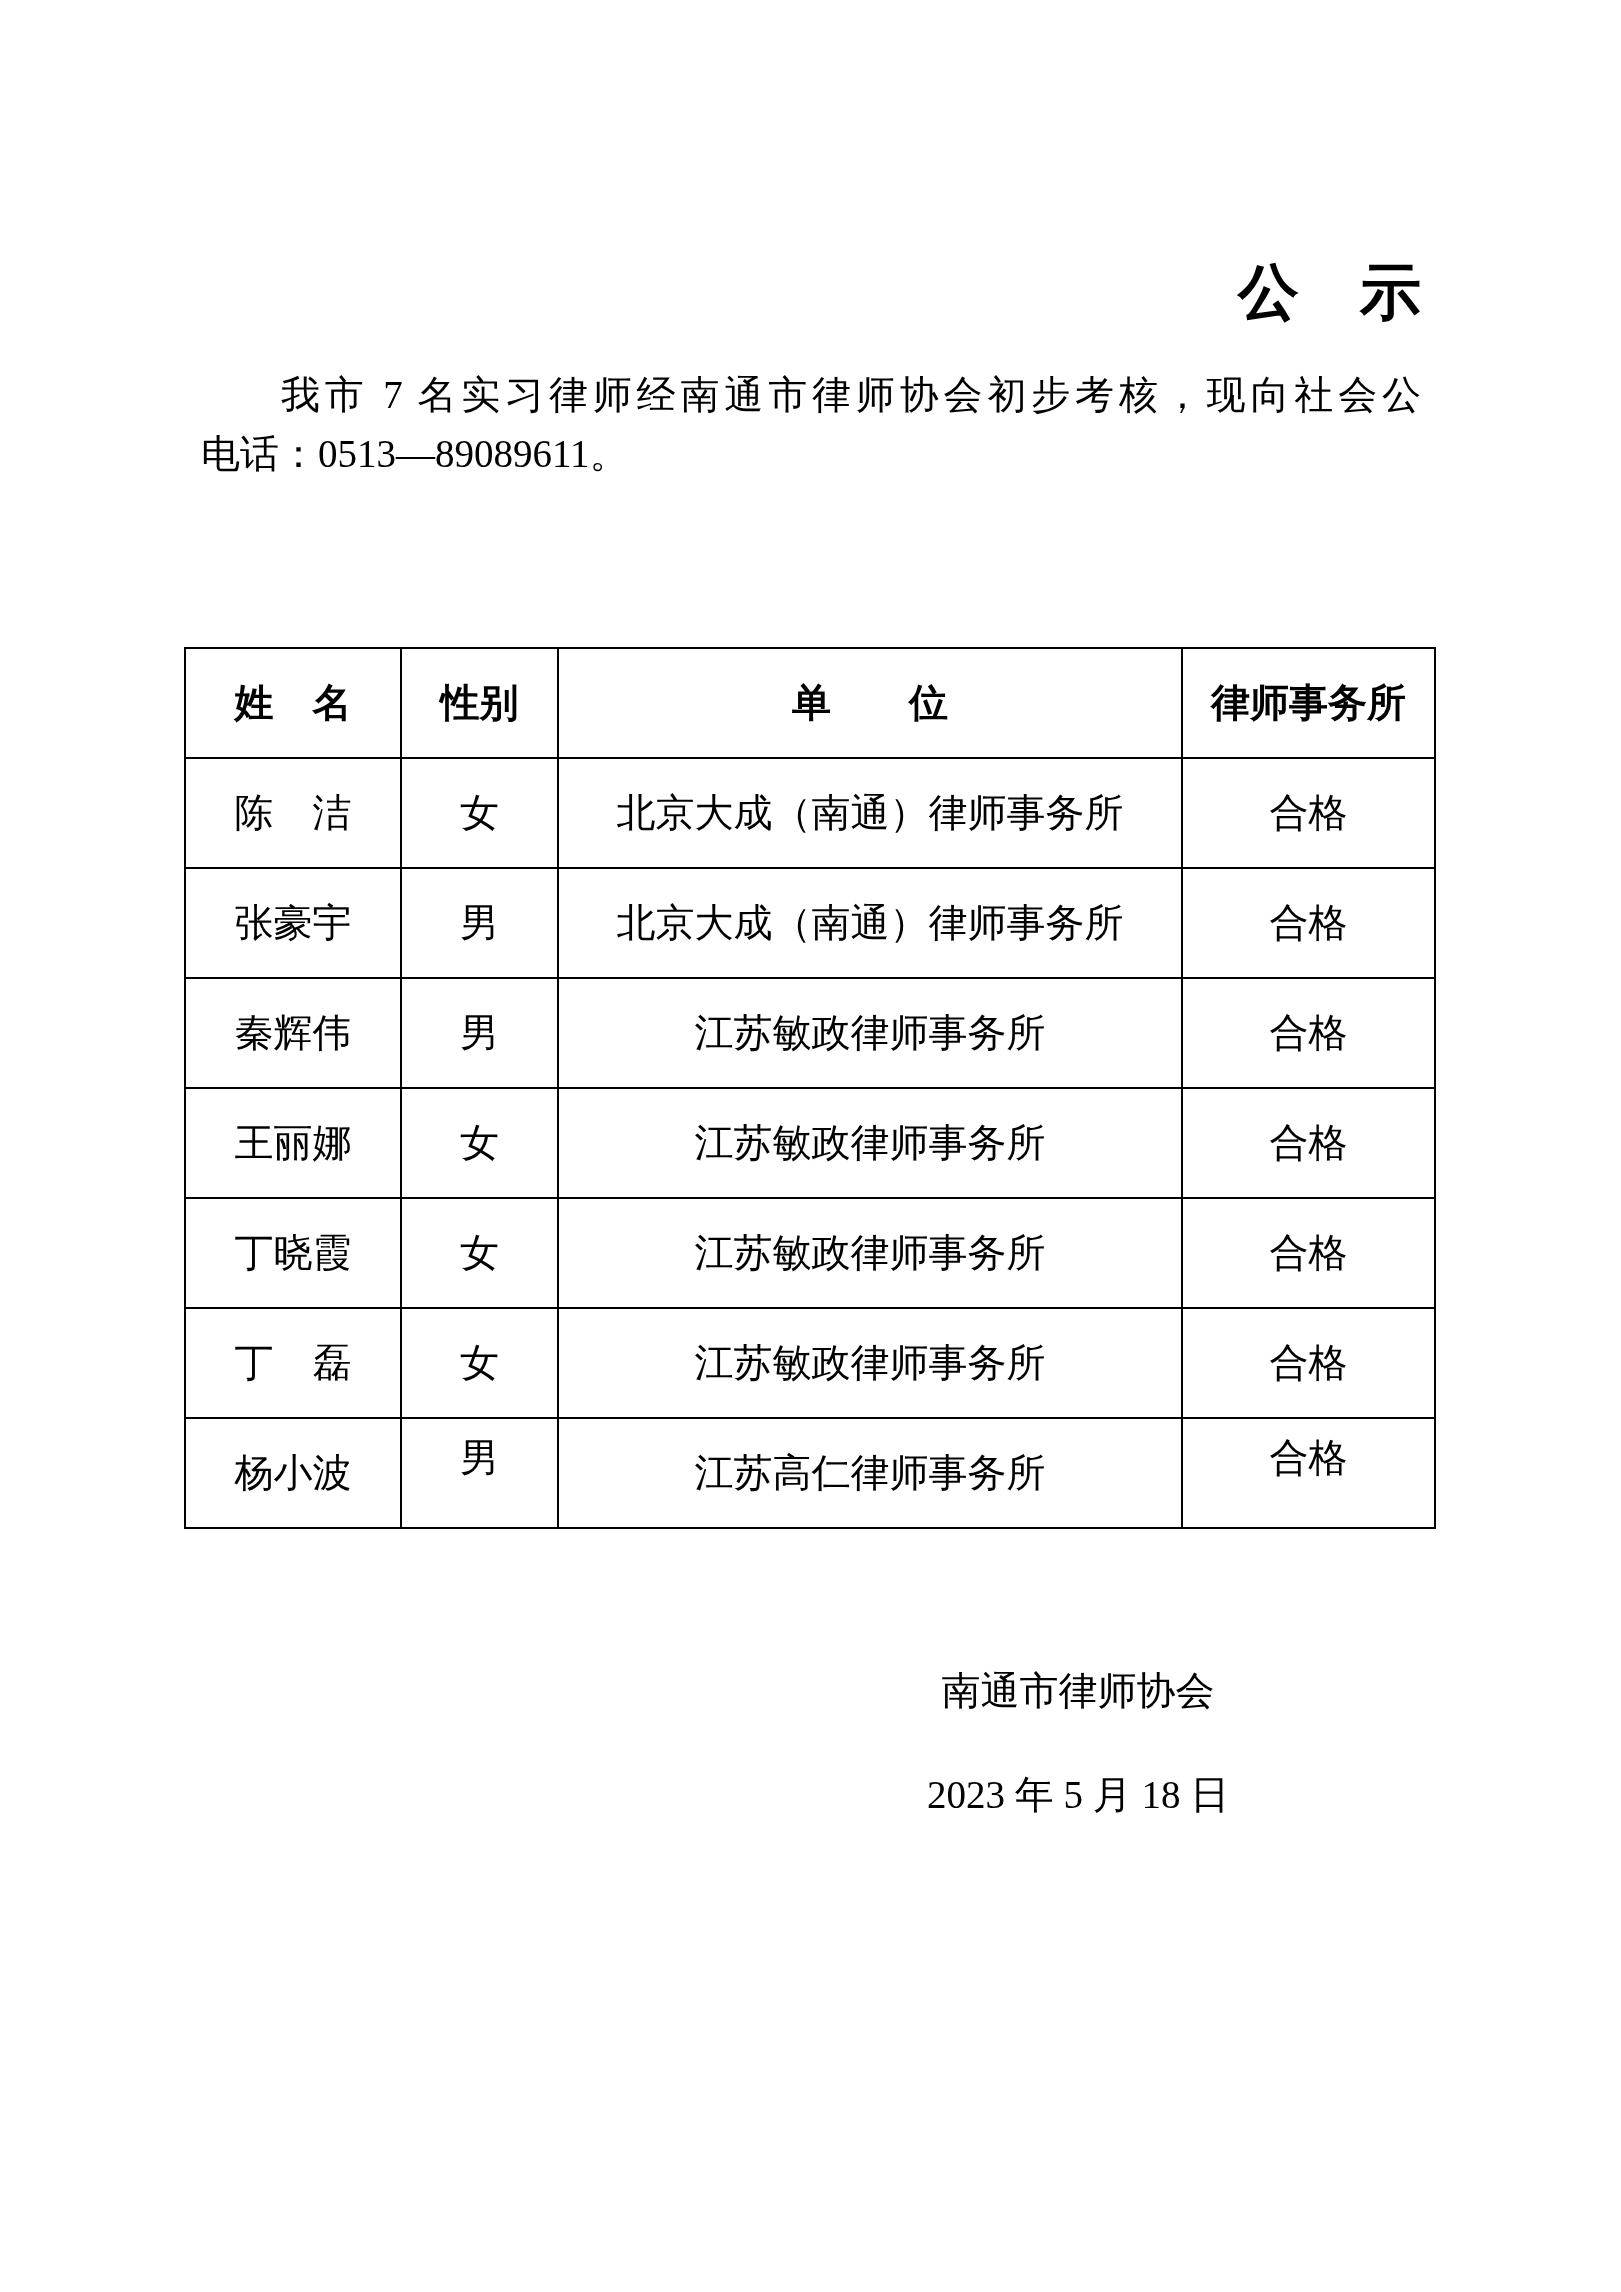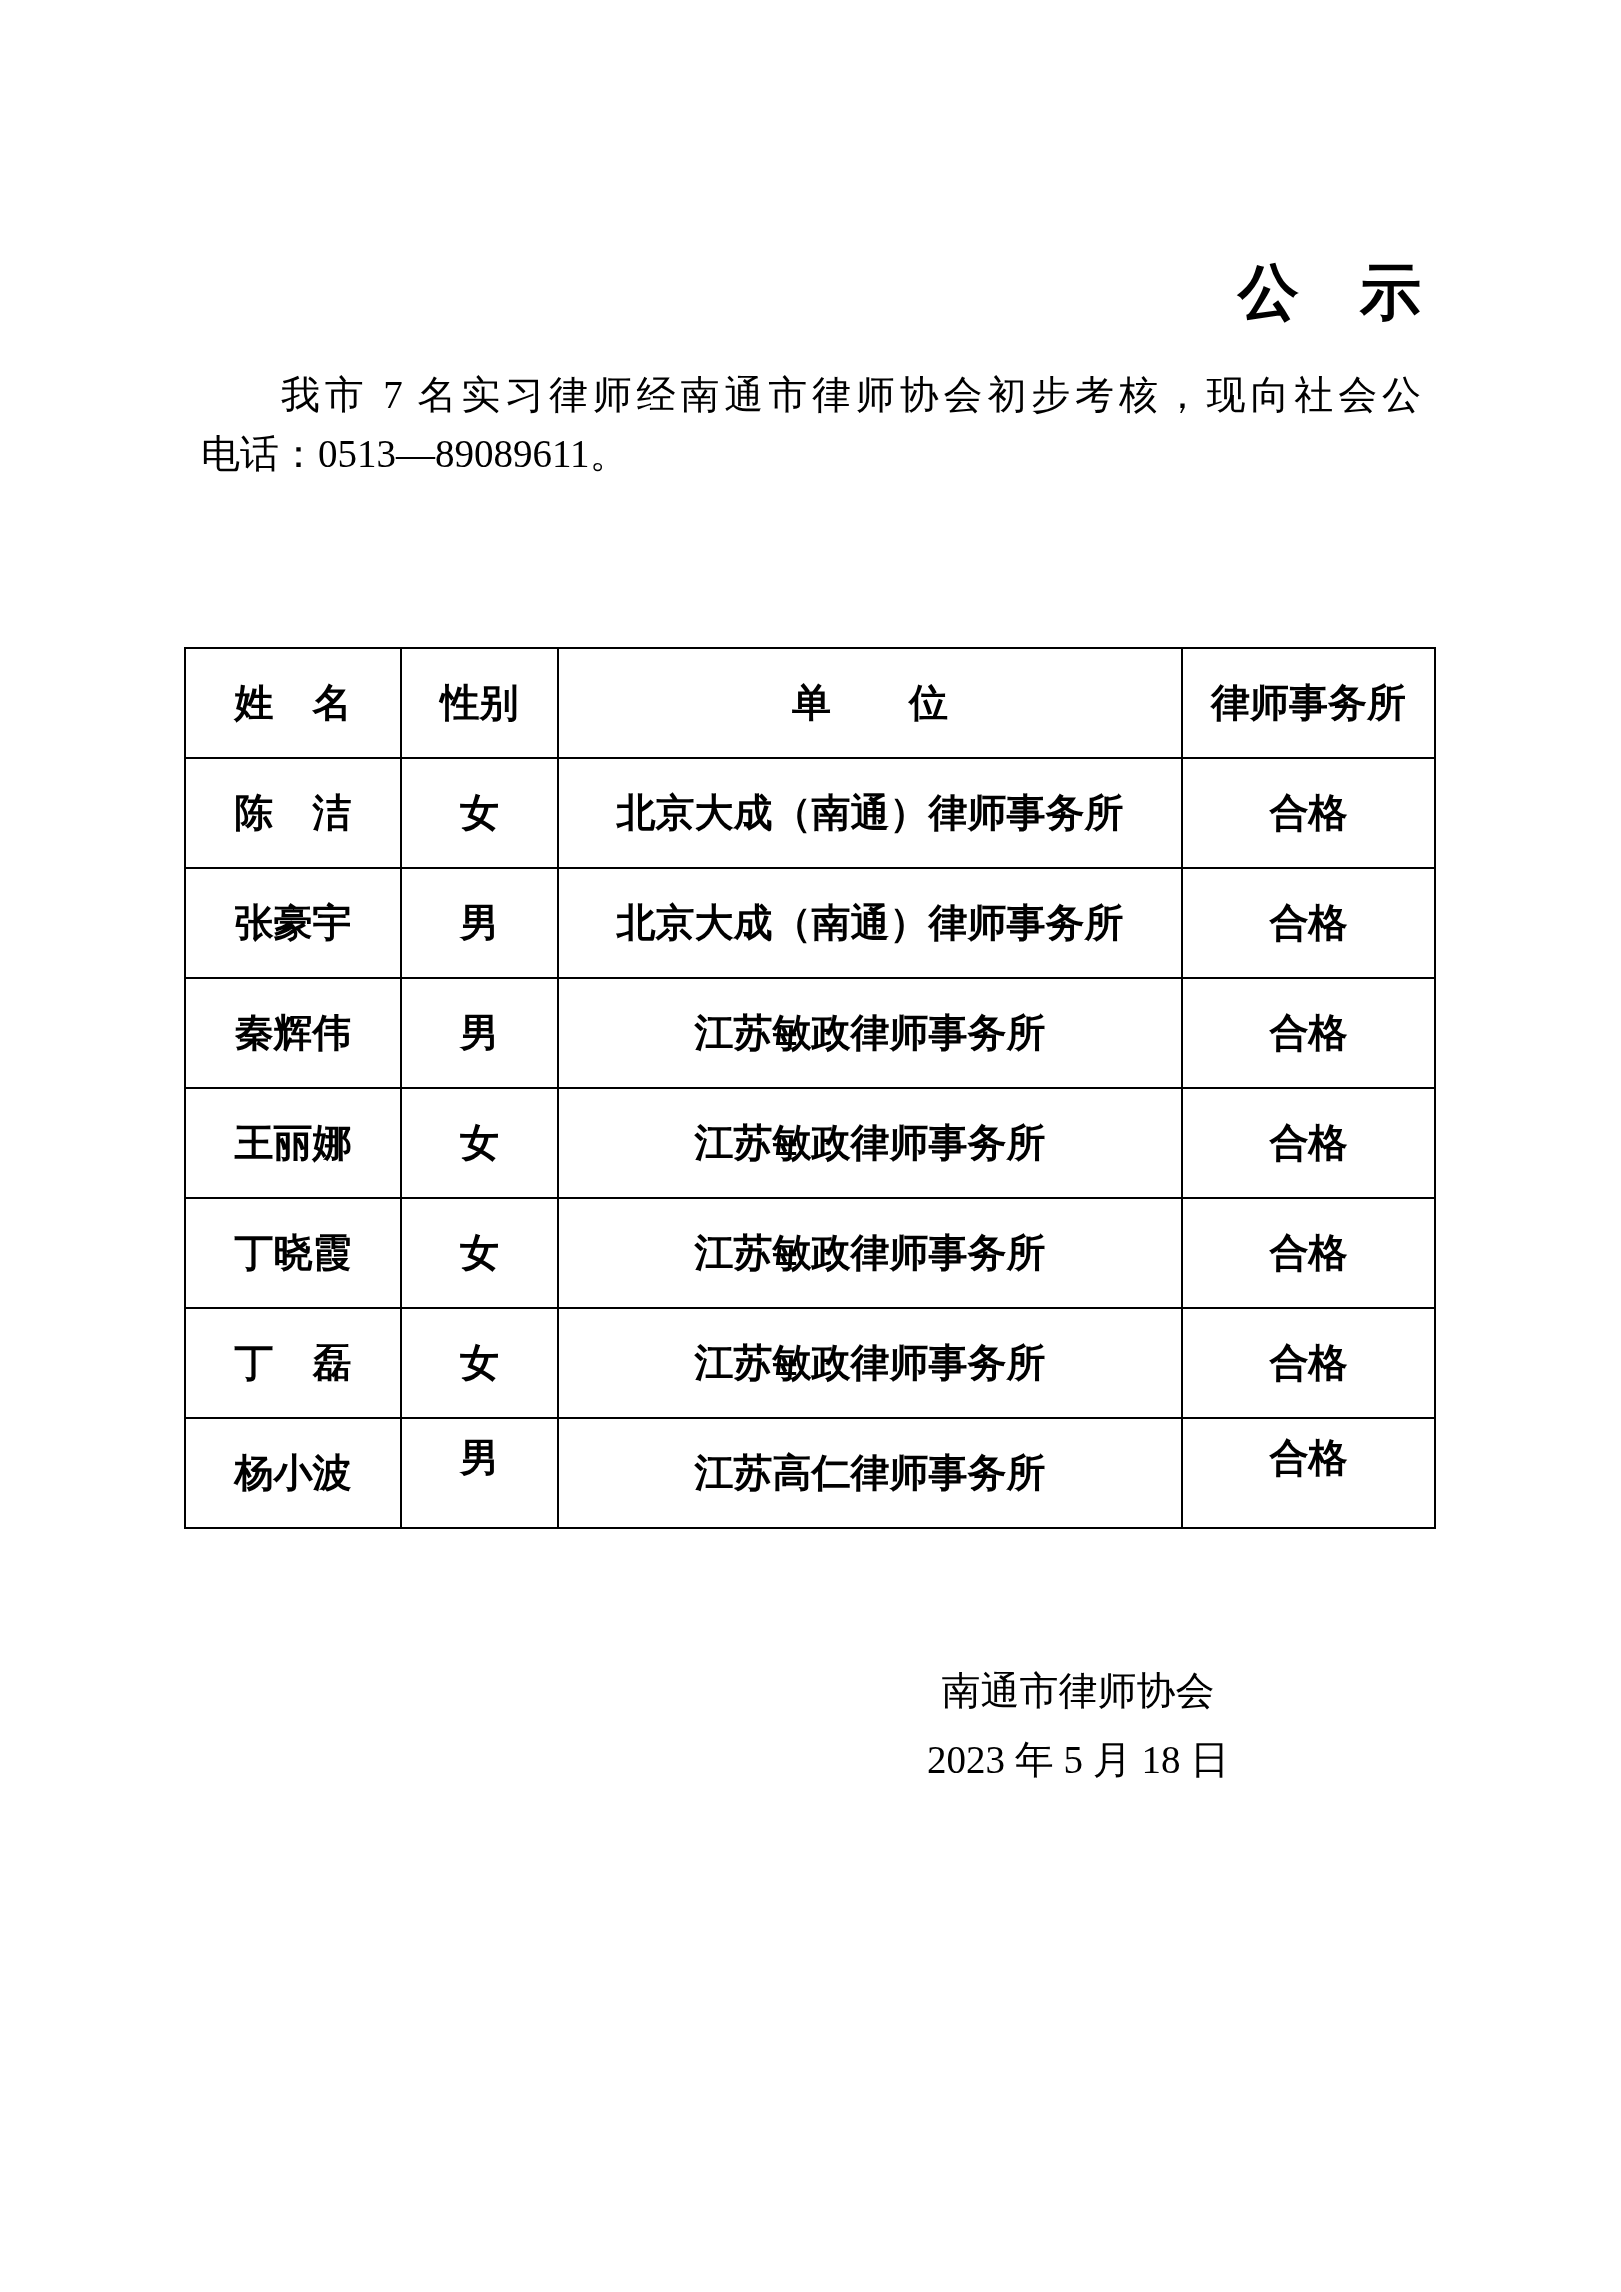--- a/index.html
+++ b/index.html
@@ -68,21 +68,21 @@
   .roster-table td {
     border-left: 2px solid #000;
     border-right: 2px solid #000;
     border-top: 2.5px solid #000;
     border-bottom: 2.5px solid #000;
     height: 108px;
     padding: 0;
     text-align: center;
     vertical-align: middle;
     font-size: 39px;
-    font-weight: bold;
+    font-weight: normal;
   }
   .roster-table th {
     font-family: "Liberation Sans", "DejaVu Sans", sans-serif;
     font-weight: bold;
     border-radius: 13px;
   }
   .roster-table td .cell-text {
     display: inline-block;
     position: relative;
   }
@@ -94,21 +94,21 @@
   .signature {
     position: absolute;
     top: 1669px;
     left: 882px;
     width: 392px;
     text-align: center;
     font-size: 39px;
     line-height: 43px;
   }
   .signature .sig-org {
-    margin-bottom: 26px;
+    margin-bottom: 61px;
   }
 </style>
 </head>
 <body>
 
 <h1 class="doc-title">公　示</h1>
 
 <div class="notice">
   <div class="line first">我市 7 名实习律师经南通市律师协会初步考核，现向社会公</div>
   <div class="line last">电话：0513—89089611。</div>

